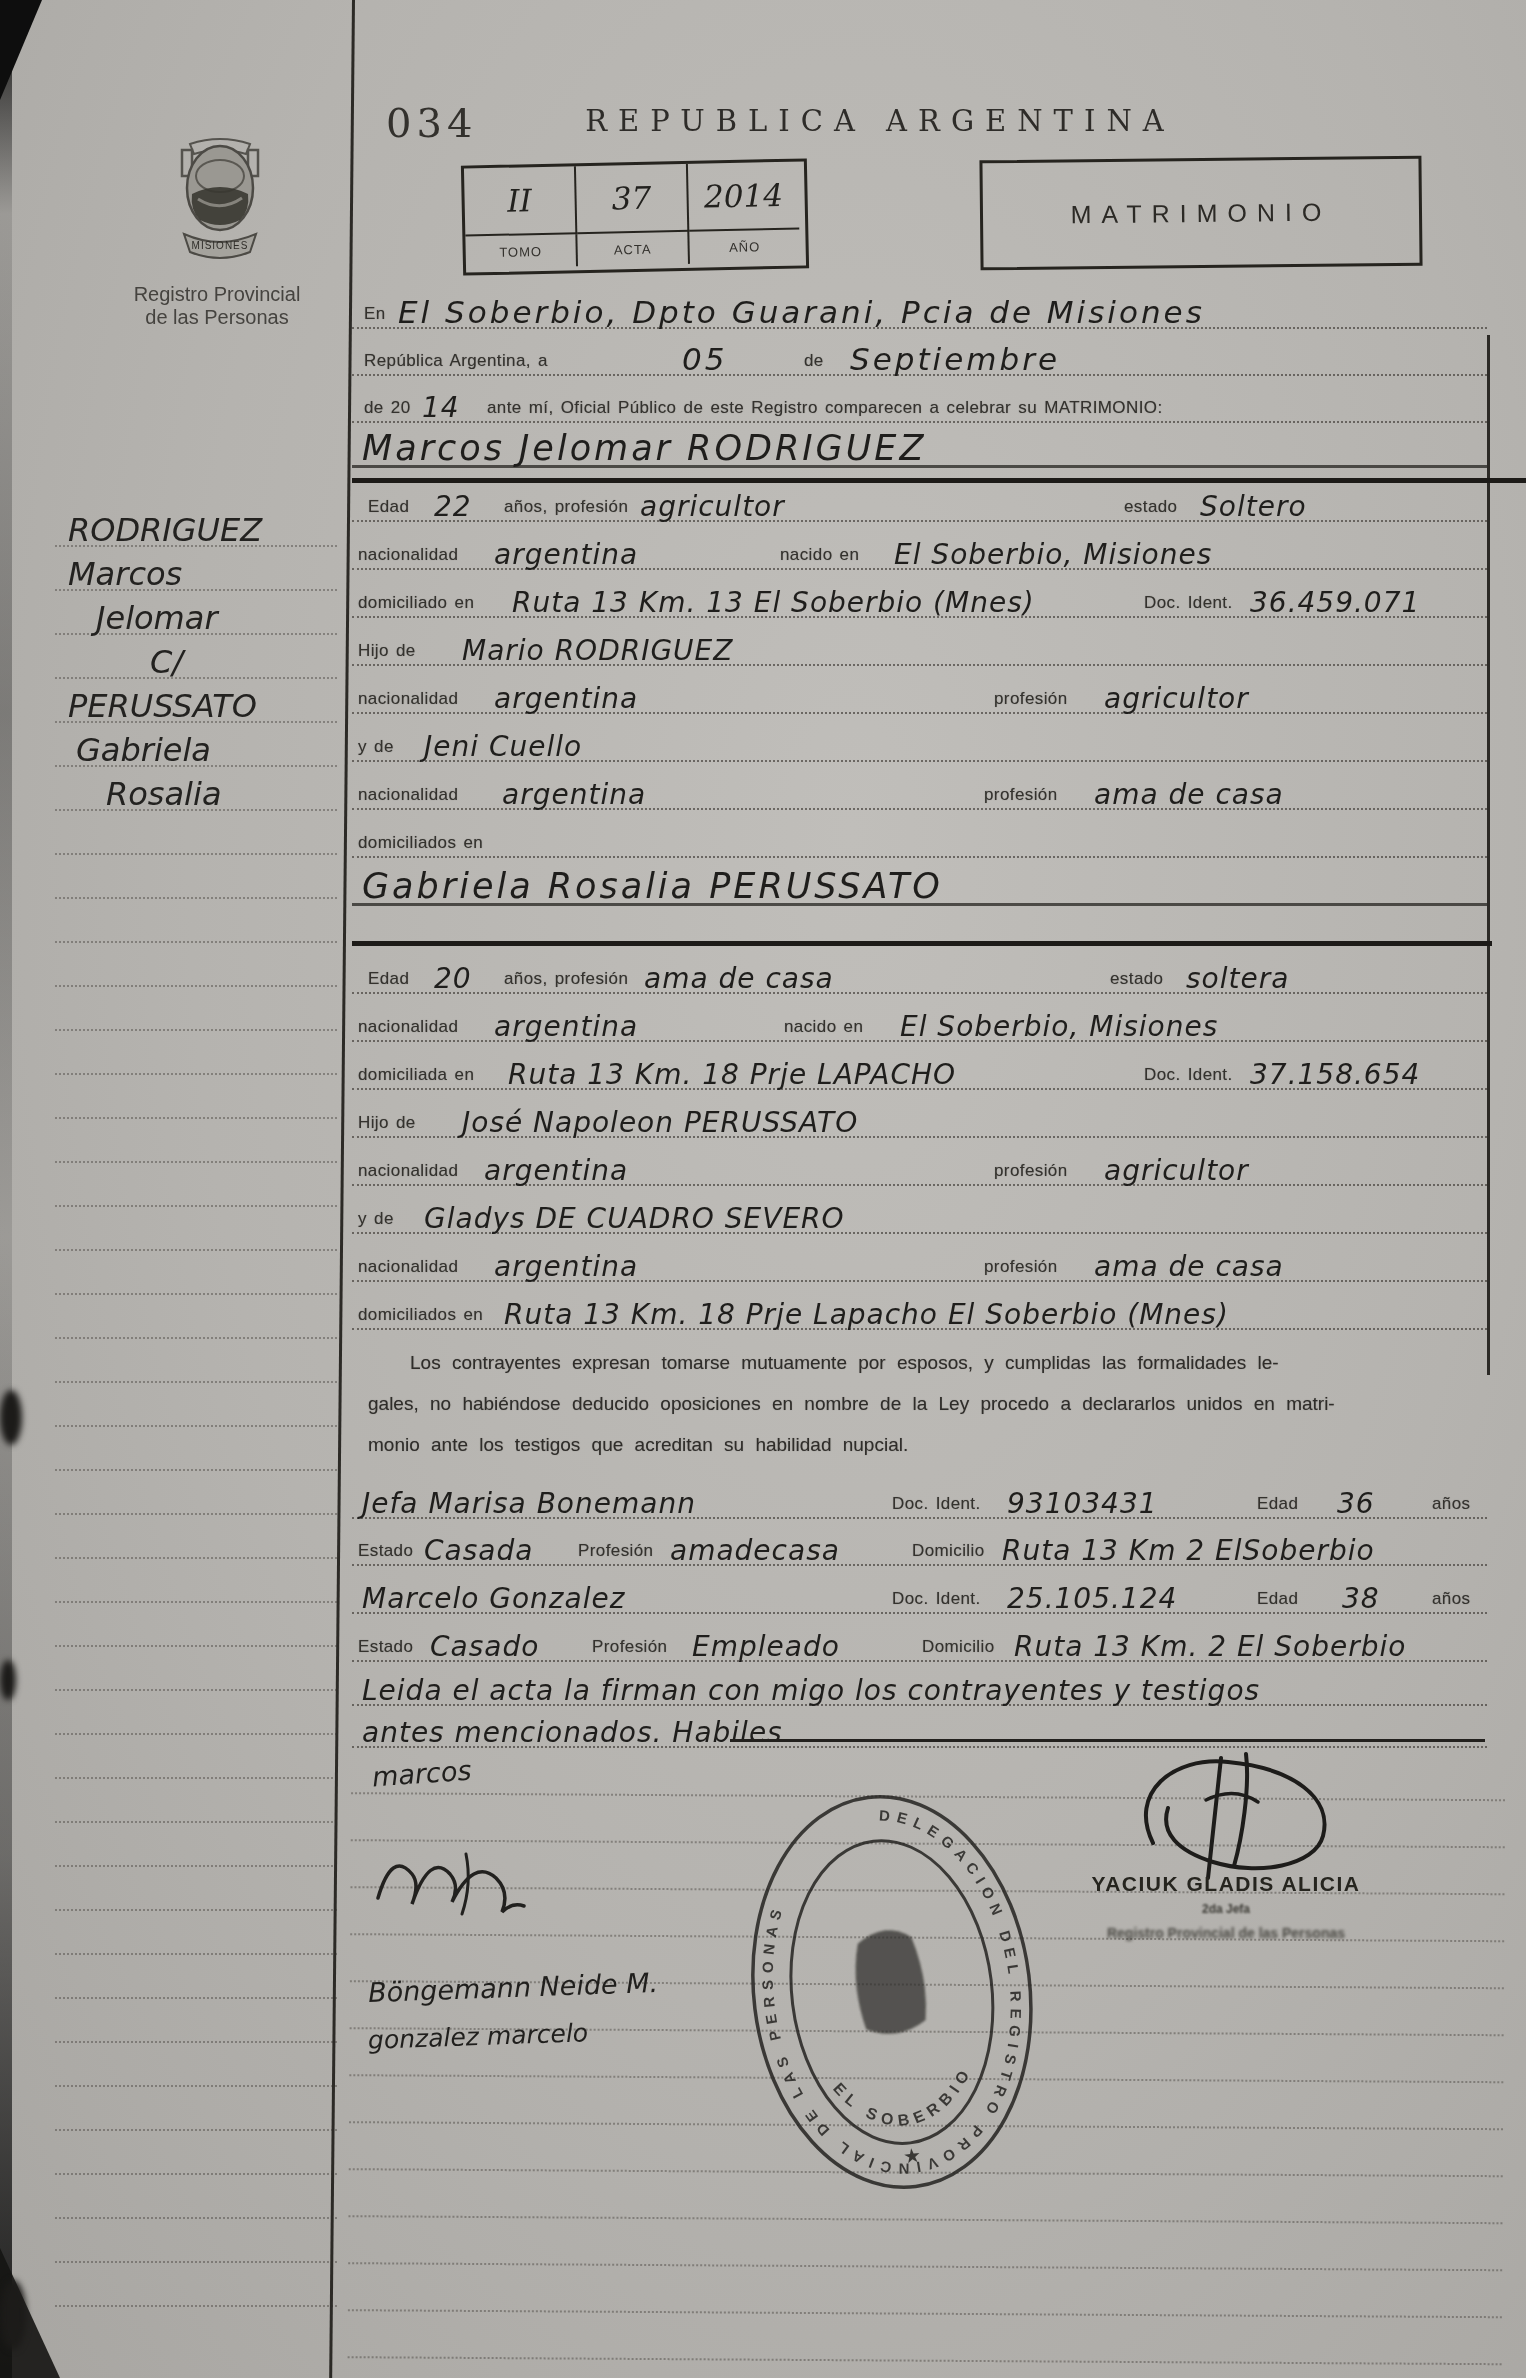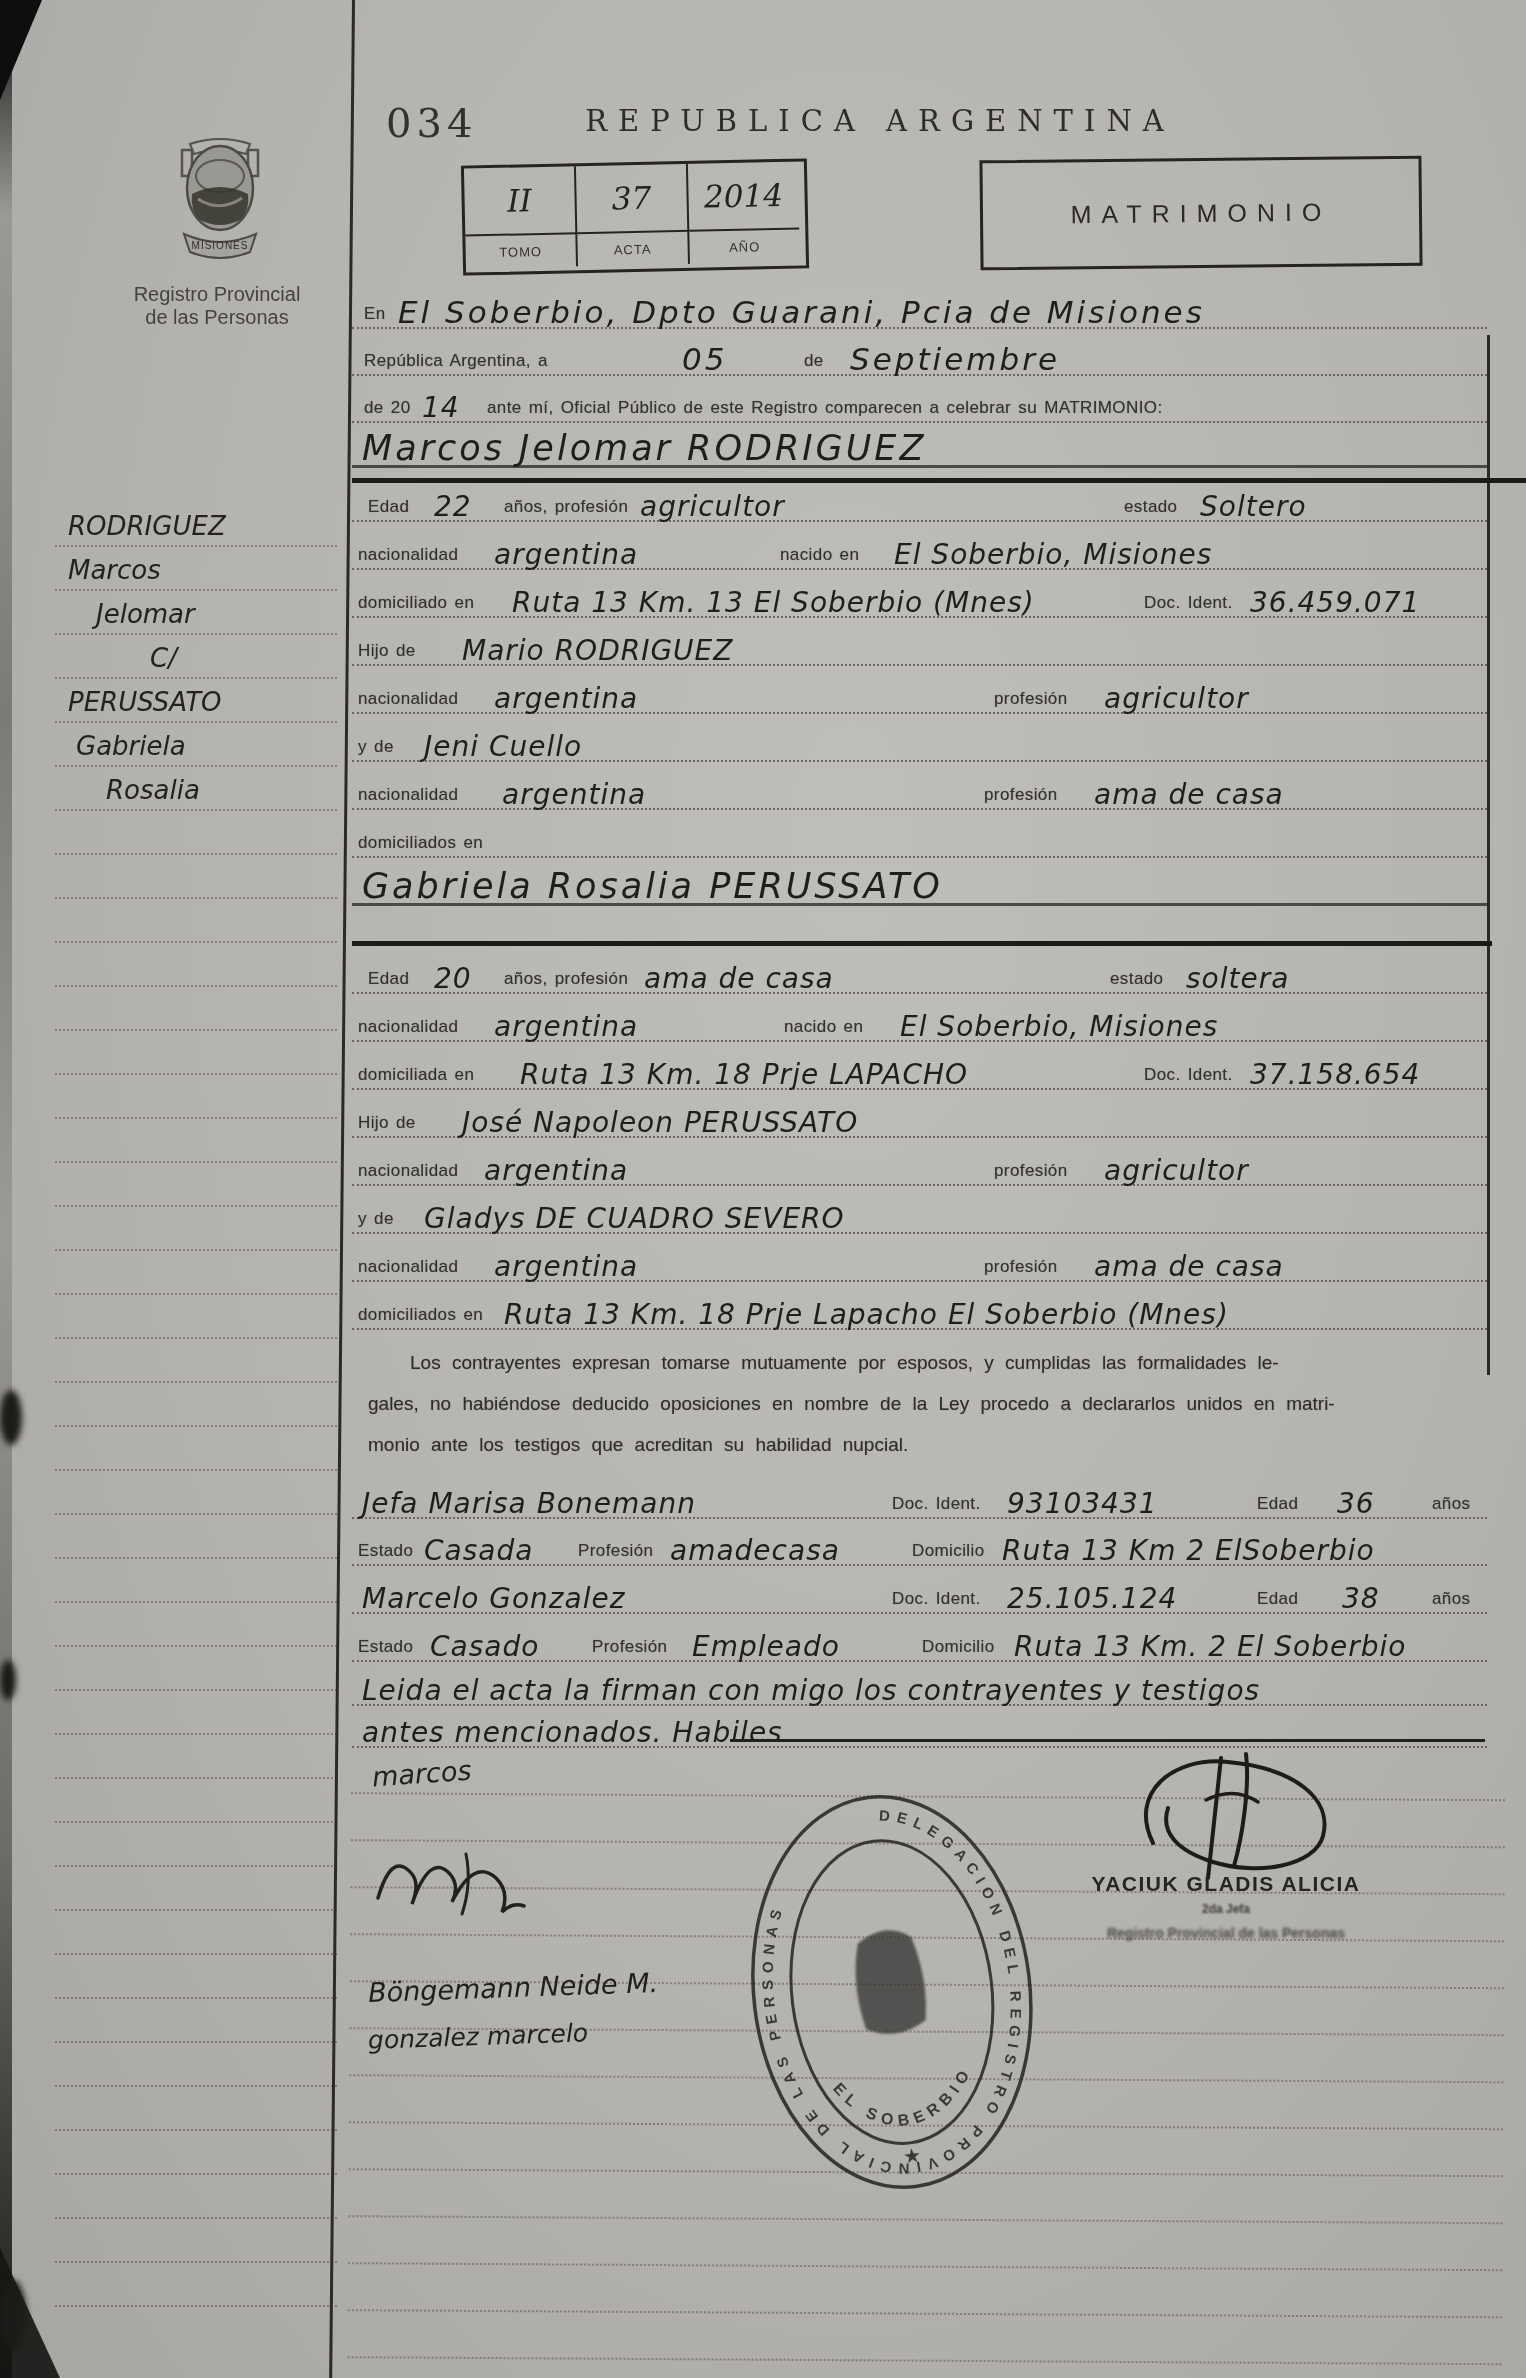--- a/index.html
+++ b/index.html
@@ -37,21 +37,21 @@
   .idxlab{font-size:13px;letter-spacing:1px;color:#33312d;}
   .actbox{position:absolute;left:980px;top:158px;width:436px;height:104px;
     border:3.5px solid #26241f;transform:rotate(-.6deg);
     display:flex;align-items:center;justify-content:center;
     font-size:25px;letter-spacing:10px;color:#2c2a26;}
   
   .regtext{position:absolute;left:104px;top:283px;width:226px;text-align:center;
     font-size:20px;line-height:23px;color:#45433f;filter:blur(.4px);}
   
   .mname{position:absolute;font-family:"DejaVu Sans",sans-serif;font-style:italic;
-    font-size:26px;color:#232220;white-space:nowrap;}
+    font-size:32px;color:#232220;white-space:nowrap;}
   
   .row{position:absolute;left:352px;width:1135px;height:46px;
     border-bottom:2px dotted rgba(55,50,45,.62);}
   .hrow{height:50px;border-bottom:3px solid rgba(32,30,27,.72);}
   .pl{position:absolute;bottom:3px;white-space:nowrap;font-size:17px;color:#34322e;
     letter-spacing:.4px;word-spacing:2px;text-shadow:0 0 1px rgba(52,50,46,.45);}
   .hw{position:absolute;bottom:-3px;white-space:nowrap;font-family:"DejaVu Sans",sans-serif;
     font-style:italic;font-size:28px;color:#1f1e1c;letter-spacing:1px;}
   .hw-md{font-size:31px;letter-spacing:3px;}
   .hw-lg{font-size:35px;letter-spacing:3px;}
@@ -265,21 +265,21 @@
     <span class="hw" style="left:834px;">soltera</span>
   </div>
   <div class="row" style="top:994px;">
     <span class="pl" style="left:6px;">nacionalidad</span>
     <span class="hw" style="left:142px;">argentina</span>
     <span class="pl" style="left:432px;">nacido en</span>
     <span class="hw" style="left:548px;">El Soberbio, Misiones</span>
   </div>
   <div class="row" style="top:1042px;">
     <span class="pl" style="left:6px;">domiciliada en</span>
-    <span class="hw" style="left:168px;">Ruta 13 Km. 18 Prje LAPACHO</span>
+    <span class="hw" style="left:156px;">Ruta 13 Km. 18 Prje LAPACHO</span>
     <span class="pl" style="left:792px;">Doc. Ident.</span>
     <span class="hw" style="left:898px;">37.158.654</span>
   </div>
   <div class="row" style="top:1090px;">
     <span class="pl" style="left:6px;">Hijo de</span>
     <span class="hw" style="left:110px;">José Napoleon PERUSSATO</span>
   </div>
   <div class="row" style="top:1138px;">
     <span class="pl" style="left:6px;">nacionalidad</span>
     <span class="hw" style="left:132px;">argentina</span>

